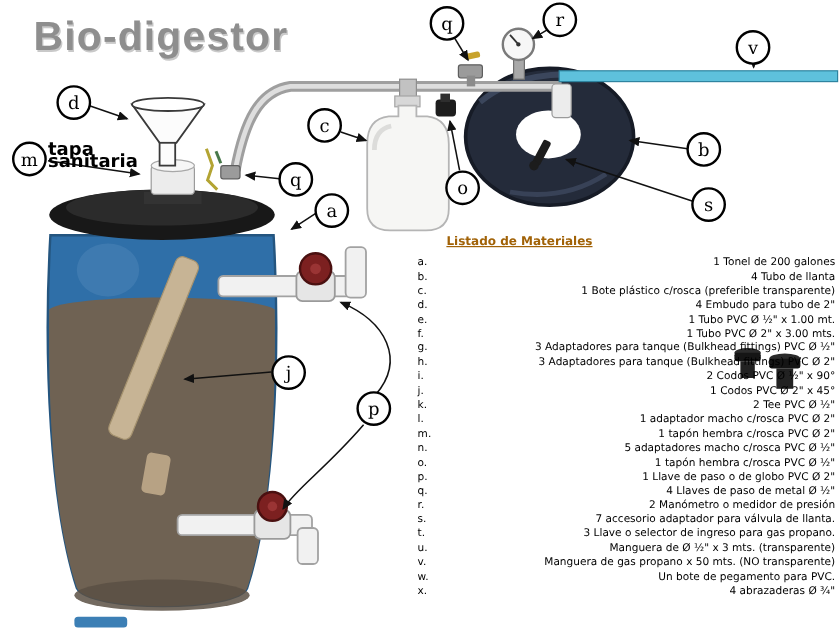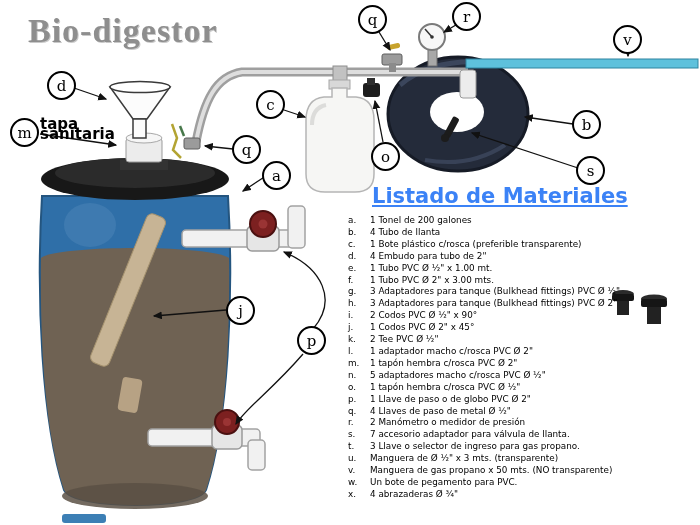--- a/index.html
+++ b/index.html
@@ -1,32 +1,32 @@
 <!DOCTYPE html>
 <html><head>
 <meta charset="utf-8">
 <style>
   html,body{margin:0;padding:0;background:#ffffff;}
   body{width:700px;height:525px;overflow:hidden;font-family:"DejaVu Sans",sans-serif;}
   .canvas{position:relative;width:700px;height:525px;background:#fff;}
   svg.diagram{position:absolute;left:0;top:0;z-index:1;}
   .title{position:absolute;left:28px;top:12px;margin:0;z-index:4;
          font-size:34px;font-weight:800;color:#8e8e8e;letter-spacing:1px;
-         text-shadow:1px 1px 0 #c9c9c9;font-family:Liberation Serif, serif;}
+         text-shadow:1px 1px 0 #c9c9c9;font-family:Liberation Sans, sans-serif;}
   .callout{position:absolute;width:25px;height:25px;border:2.5px solid #000;border-radius:50%;
            background:#fff;display:flex;align-items:center;justify-content:center;
            font-family:"DejaVu Serif",serif;font-size:15px;color:#000;z-index:5;}
   .tapa{position:absolute;left:40px;top:119px;z-index:5;font-size:15px;font-weight:bold;
         line-height:10px;white-space:pre-line;color:#000;}
   .materials{position:absolute;left:348px;top:184px;width:348px;z-index:3;}
-  .materials h2{margin:0 0 7px 24px;font-size:21px;font-weight:bold;text-decoration:underline;
-                color:#3b82f6;font-family:"DejaVu Sans",sans-serif;}
+  .materials h2{margin:12px 0 7px 24px;font-size:10px;font-weight:bold;text-decoration:underline;
+                color:#a16207;font-family:"DejaVu Sans",sans-serif;}
   .mat-row{display:flex;font-size:8.8px;line-height:11.9px;color:#000;}
   .mat-letter{width:22px;flex:0 0 22px;}
-  .mat-text{flex:1;}
+  .mat-text{flex:1;text-align:right;}
 </style>
 </head>
 <body>
 
 <div class="canvas">
 
   <svg class="diagram" width="700" height="525" viewBox="0 0 700 525">
     <defs>
       <marker id="arr" markerWidth="7" markerHeight="7" refX="6" refY="3" orient="auto">
         <path d="M0,0 L7,3 L0,6 Z" fill="#111"></path>

